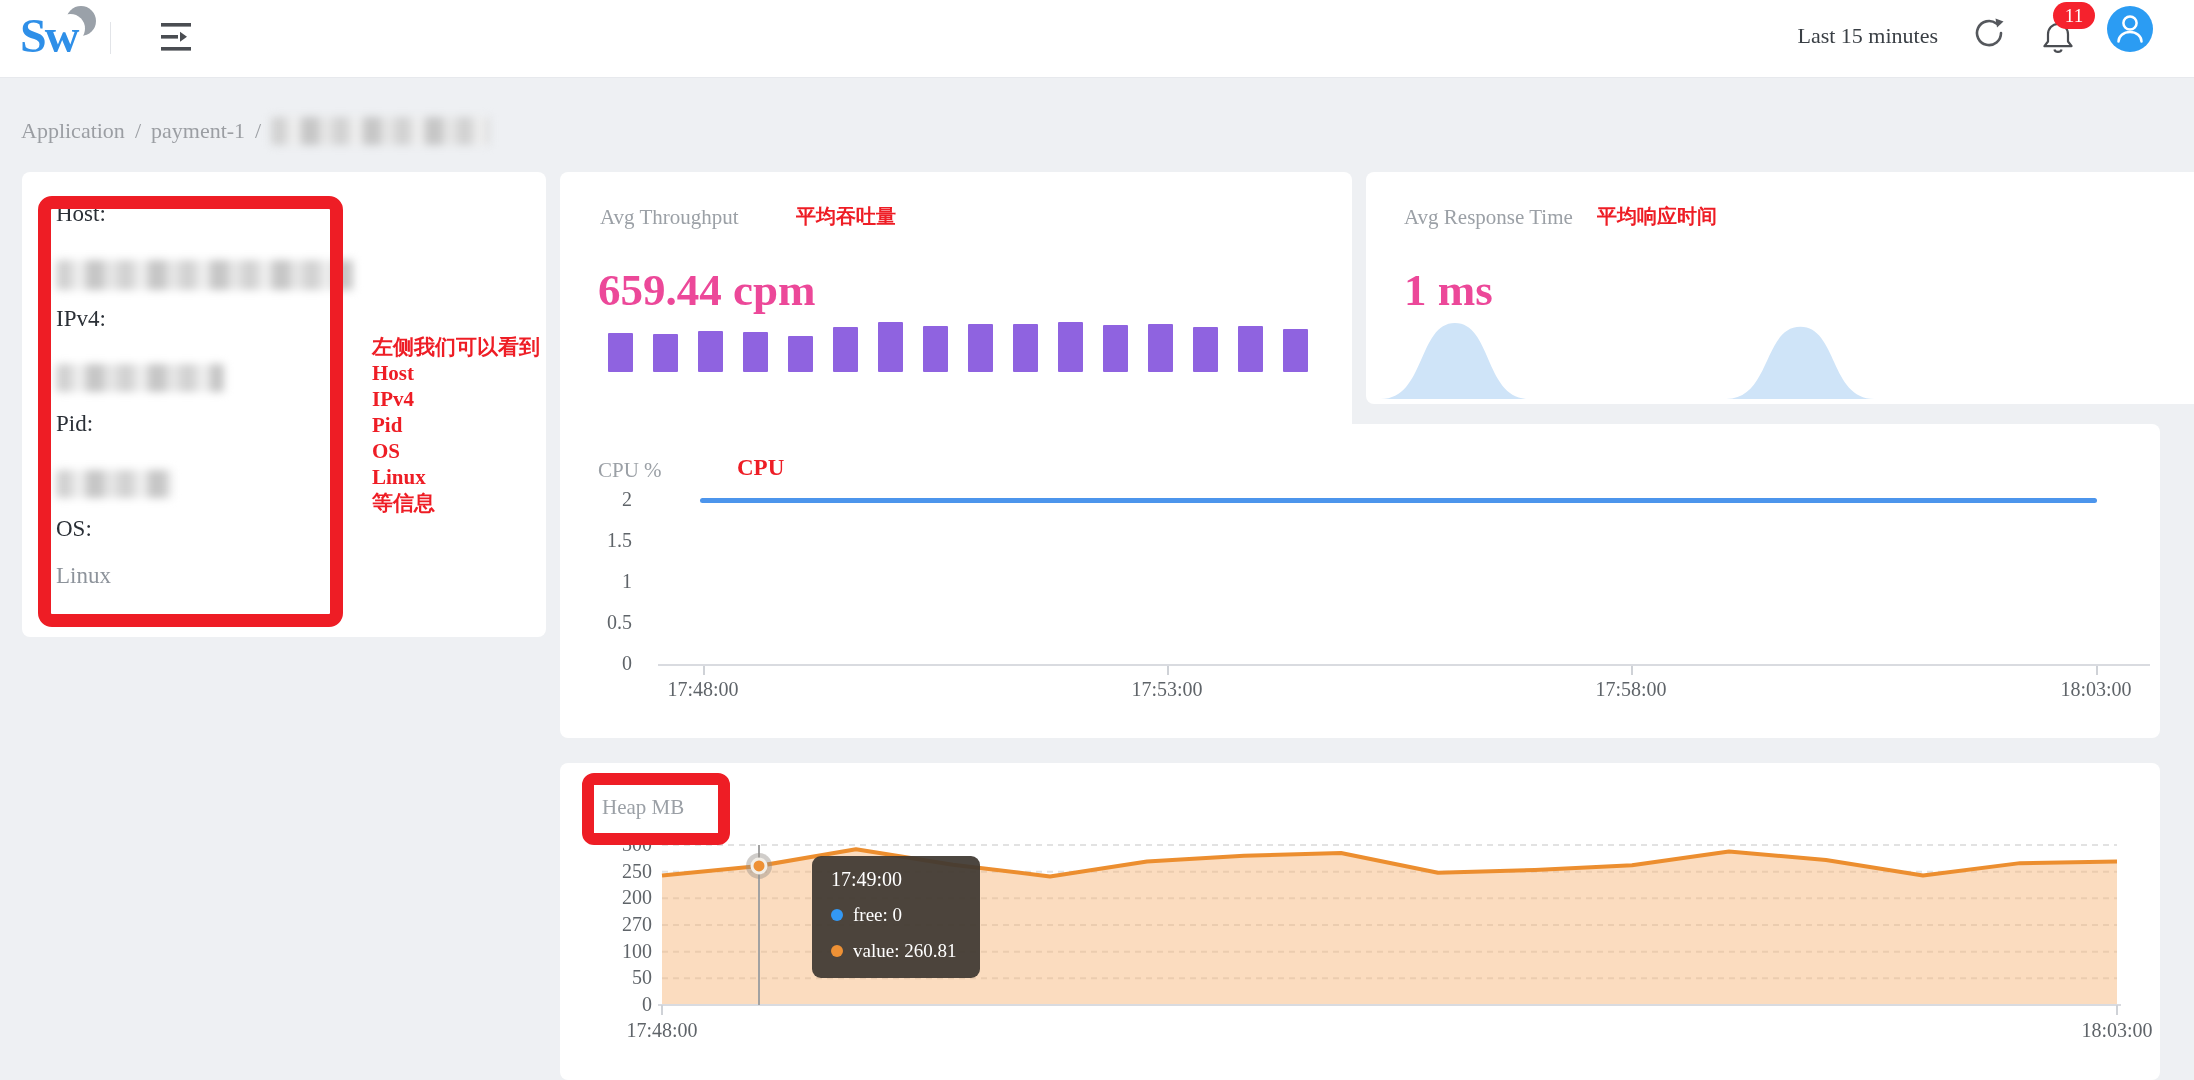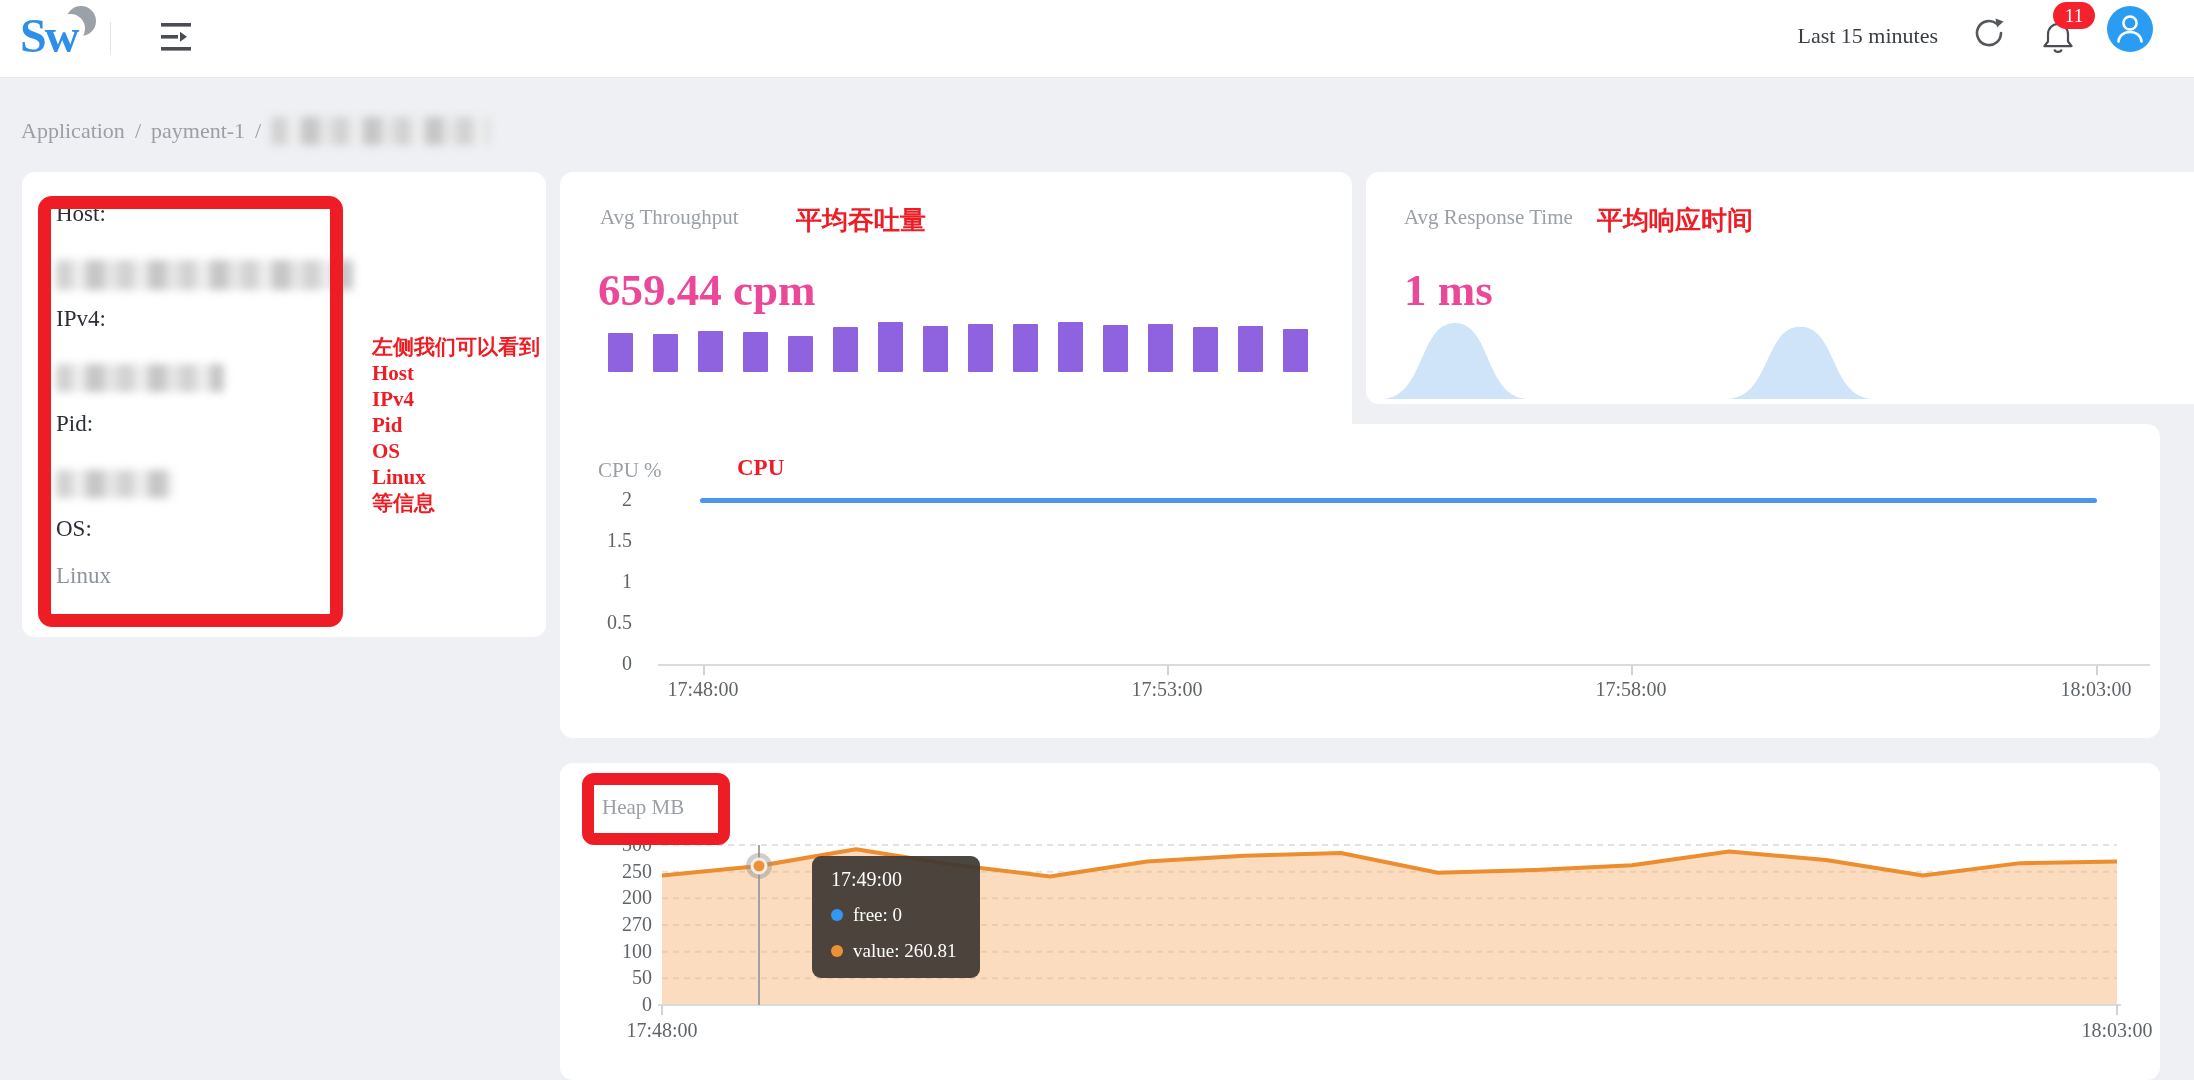--- a/index.html
+++ b/index.html
@@ -23,21 +23,21 @@
   #avatar { left:2107px; top:6px; width:46px; height:46px; border-radius:50%; background:#2b9cf3; }
 
   
   #breadcrumb { left:21px; top:115px; height:32px; display:flex; align-items:center; gap:10px;
                 font-size:22px; color:#9b9ea3; }
   .redacted { background:repeating-linear-gradient(90deg,#d2d2d2 0 16px,#ededed 16px 30px,#c6c6c6 30px 48px,#e5e5e5 48px 62px);
               filter:blur(4px); border-radius:2px; }
   #crumb-redacted { width:218px; height:28px; }
 
   
-  .card { background:#fff; border-radius:13px; }
+  .card { background:#fff; border-radius:8px; }
   #host-card { left:22px; top:172px; width:524px; height:465px; }
   #tp-card   { left:560px; top:172px; width:792px; height:275px; }
   #rt-card   { left:1366px; top:172px; width:932px; height:232px; }
   #cpu-card  { left:560px; top:424px; width:1600px; height:314px; }
   #heap-card { left:560px; top:763px; width:1600px; height:317px; }
 
   
   .host-label { left:34px; font-size:23px; color:#2a2f36; }
   .host-value-muted { left:34px; font-size:23px; color:#8d939b; }
   #host-redact { left:34px; top:88px;  width:298px; height:30px; }
@@ -45,21 +45,21 @@
   #pid-redact  { left:34px; top:298px; width:116px; height:28px; }
 
   
   .red-note { color:#ee1d25; font-weight:700; }
   #host-redbox { left:38px; top:196px; width:305px; height:431px; border:13px solid #ee1d25; border-radius:14px; z-index:5; }
   #left-note { left:372px; top:334px; font-size:21px; line-height:26px; }
   #heap-redbox { left:22px; top:10px; width:148px; height:72px; border:12px solid #ee1d25; border-radius:12px; z-index:5; }
 
   .card-title { font-size:21px; color:#9ba0a6; }
   .card-value { font-size:45px; font-weight:600; color:#ec4899; }
-  .cjk-note { font-size:26px; }
+  .cjk-note { font-size:20px; }
 
   #tp-title { left:40px; top:33px; }
   #tp-note  { left:236px; top:31px; }
   #tp-value { left:38px; top:92px; }
   #tp-bars  { left:48px; top:322px; width:1300px; height:50px; } 
 
   #rt-title { left:38px; top:33px; }
   #rt-note  { left:231px; top:31px; }
   #rt-value { left:38px; top:92px; }
 

